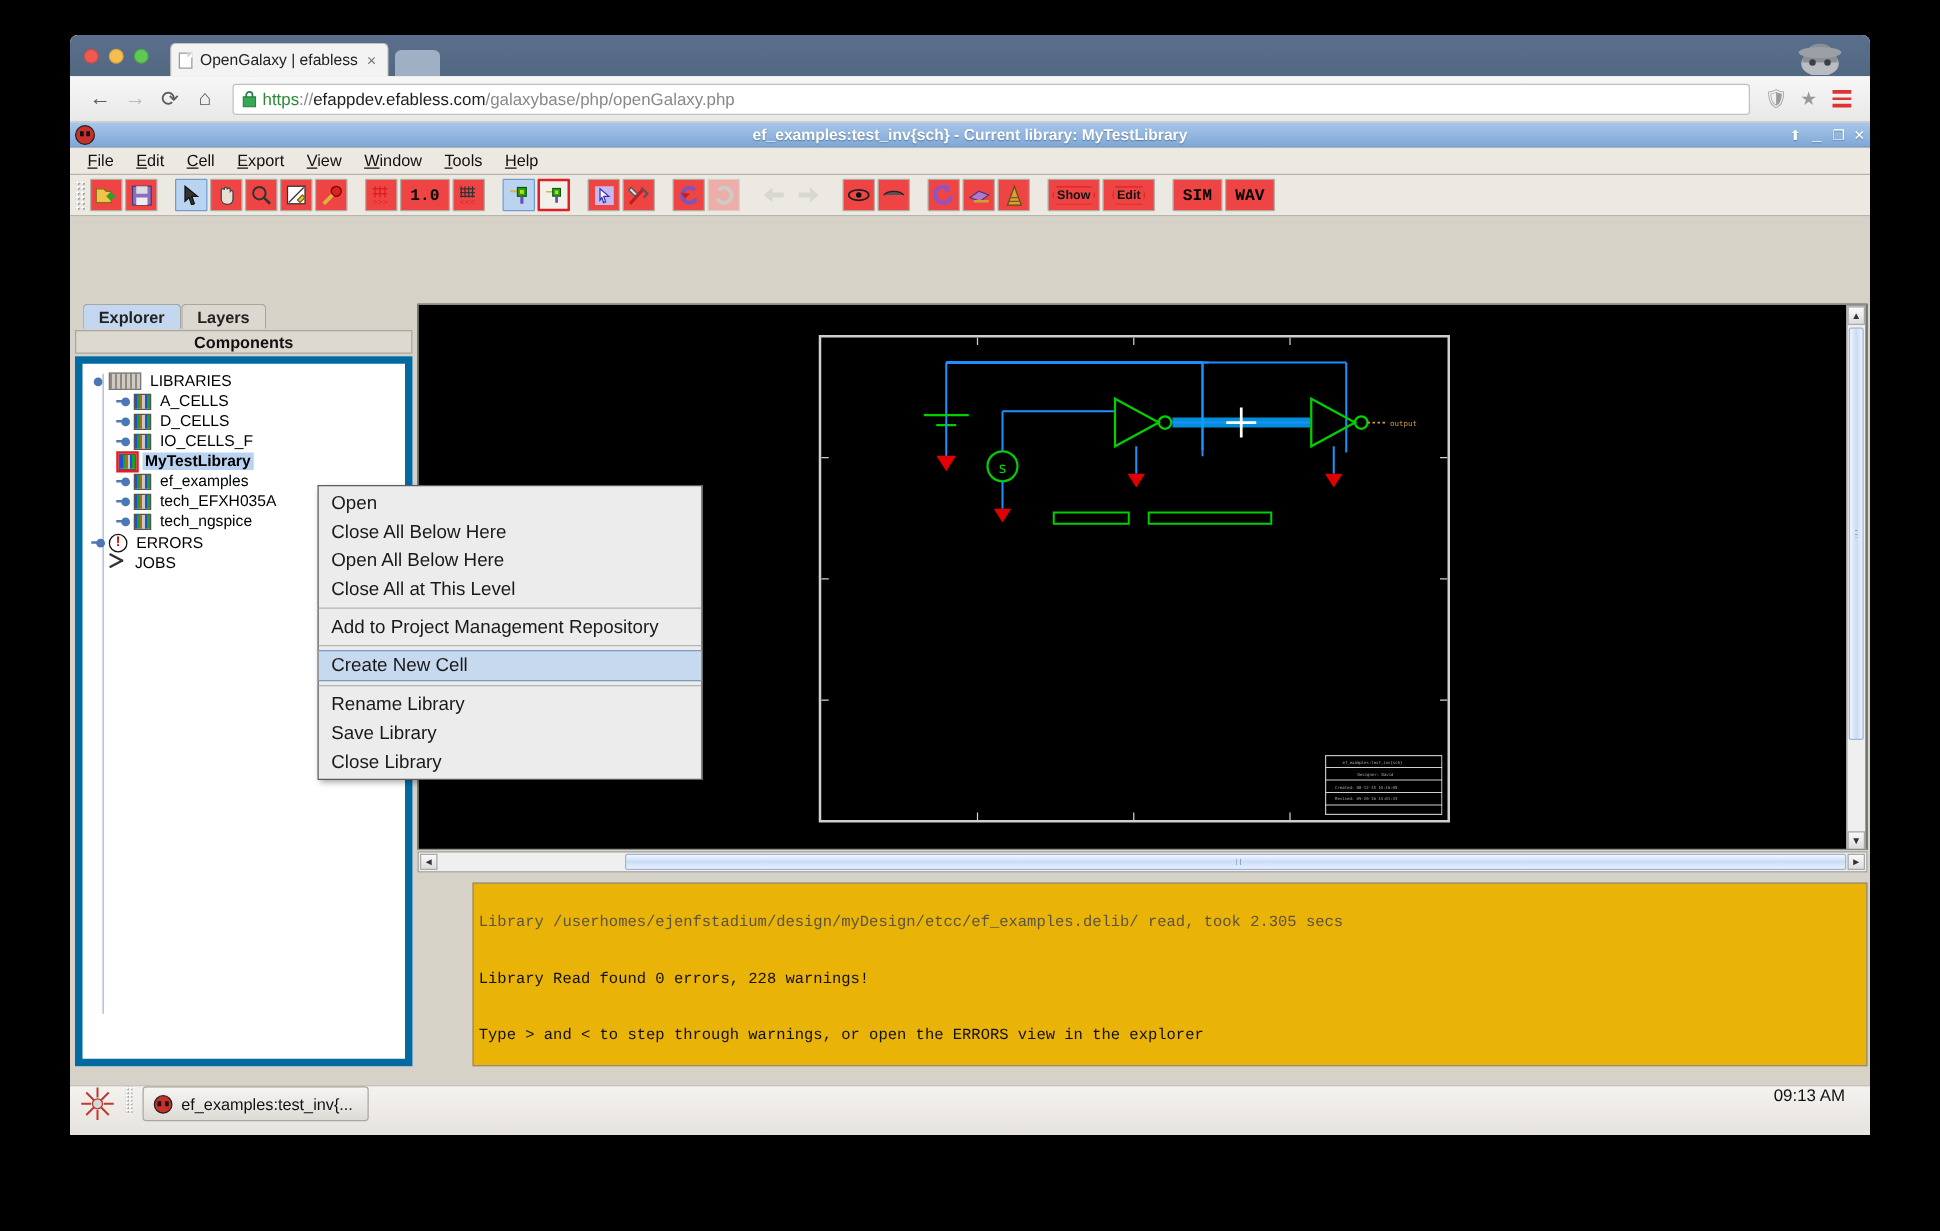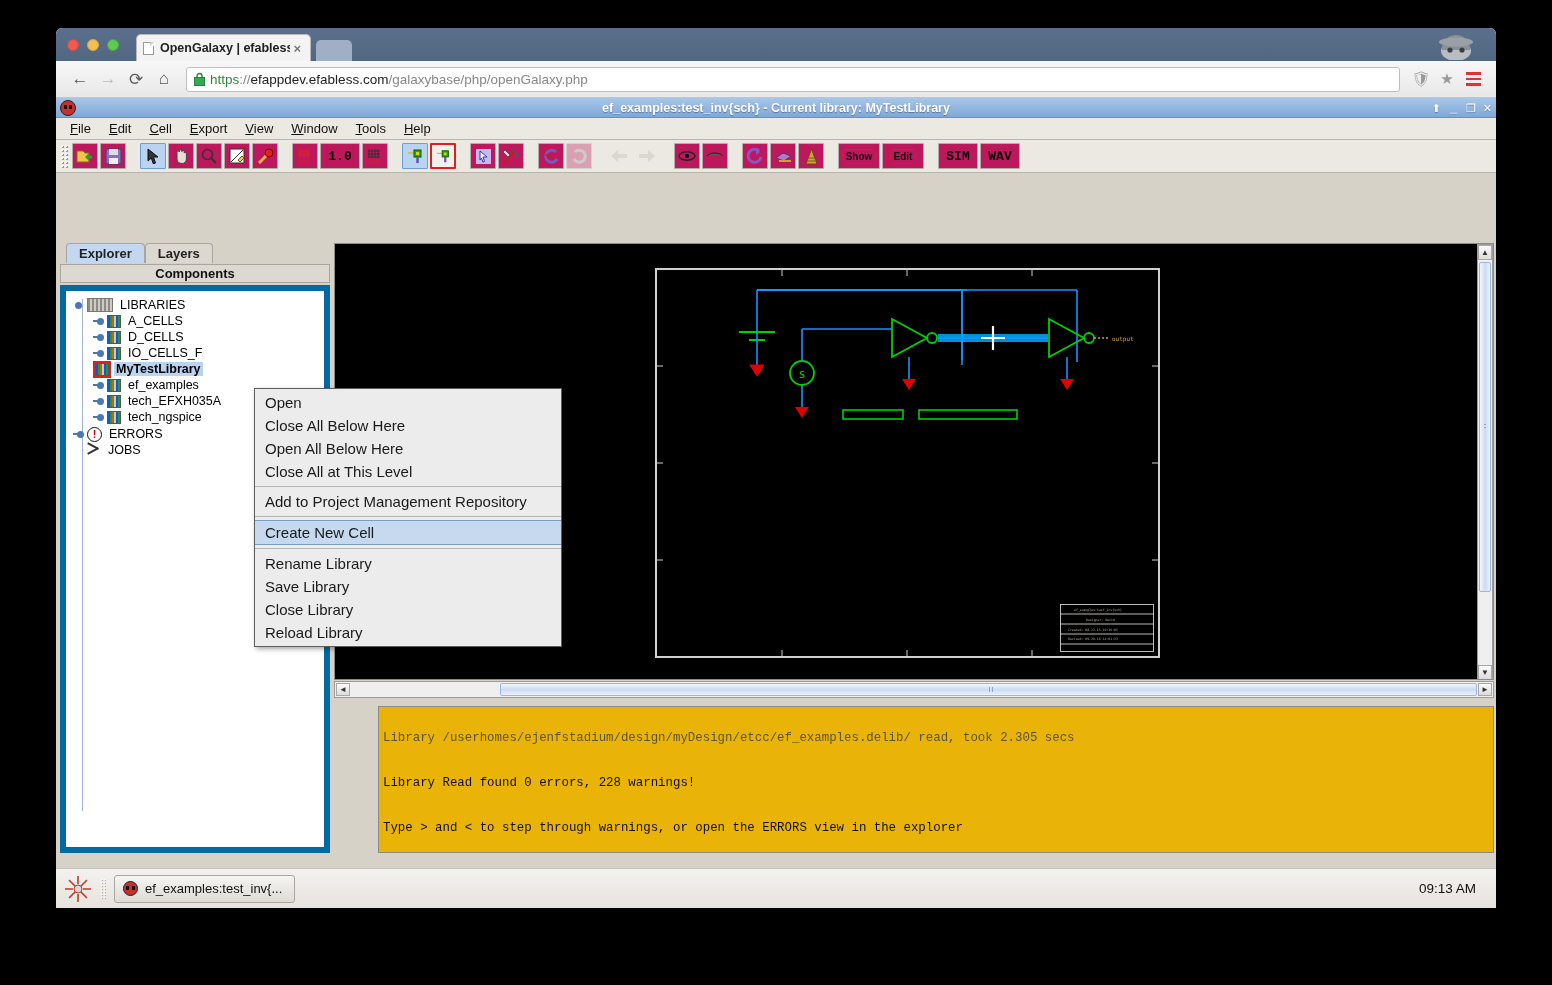--- a/index.html
+++ b/index.html
@@ -35,21 +35,20 @@
 
   #tab-active {
     position:absolute; left:80px; top:6px;
     width: 175px; height:27px;
     background:#f3f3f3;
     border:1px solid #b8b8b8;
     border-bottom:none;
     border-radius:5px 5px 0 0;
     display:flex; align-items:center;
     padding: 0 6px;
-    font-weight: bold;
   }
   #tab-active .page-glyph {
     width:11px; height:13px; background:#fff; border:1px solid #999;
     position:relative; margin-right:6px; flex:none;
   }
   #tab-active .page-glyph:after{
     content:''; position:absolute; right:-1px; top:-1px;
     border-left:4px solid #ccc; border-bottom:4px solid #fff;
     width:0;height:0;
   }
@@ -142,21 +141,21 @@
 
   #toolbar {
     height:33px; background:#ece9e2; border-bottom:1px solid #b9b5ac;
     display:flex; align-items:center; padding-left:4px;
   }
   .tgrip { width:8px; height:24px; margin-right:3px;
     background-image: radial-gradient(#fff 30%, transparent 31%), radial-gradient(#9a9a9a 30%, transparent 31%);
     background-size:4px 4px; background-position: 0 0, 1px 1px; flex:none;}
   .tbtn {
     width:26px; height:26px; margin:0 1px;
-    border:1px solid #b0ada6; background:#be185d;
+    border:1px solid #b0ada6; background:#ef4444;
     display:flex; align-items:center; justify-content:center;
     font-size:12px; cursor:pointer; flex:none;
     border-radius:1px;
   }
   .tbtn.sel { background:#b9d3f0; border-color:#6f9ed4; }
   .tbtn.selred { background:#f2f0eb; border:2px solid #e02020; }
   .tbtn.flat { border:none; background:transparent; }
   .tbtn.disabled { opacity:.35; }
   .tsep { width:12px; flex:none; }
   .tlabel { font-size:13px; font-weight:bold; font-family:"Liberation Mono",monospace; }
@@ -311,21 +310,21 @@
     background:#c6d9ef;
     border-top:1px solid #7e9cc0; border-bottom:1px solid #7e9cc0;
   }
   .cm-sep { height:1px; background:#b4b4b4; margin:3px 0; }
 
   
   #taskbar {
     position:absolute; left:56px; top:868px; width:1440px; height:40px;
     background:linear-gradient(#f4f2ef,#e6e3de);
     border-top:1px solid #c8c4bd;
-    display:flex; align-items:center; padding:12px 8px;
+    display:flex; align-items:flex-start; padding:0 8px;
   }
   #starter-icon { width:28px;height:28px;flex:none; margin-right:8px; position:relative;}
   #tb-grip { width:6px;height:22px;margin-right:8px;flex:none;
     background-image: radial-gradient(#fff 30%, transparent 31%), radial-gradient(#a7a7a7 30%, transparent 31%);
     background-size:3px 3px; background-position:0 0,1px 1px;}
   #task-btn {
     height:28px; display:flex;align-items:center; gap:7px;
     padding:0 12px 0 8px;
     background:linear-gradient(#f6f5f3,#dedbd5);
     border:1px solid #aaa6a0; border-radius:3px;
@@ -803,21 +802,20 @@
       <div class="cm-item">Open All Below Here</div>
       <div class="cm-item">Close All at This Level</div>
       <div class="cm-sep"></div>
       <div class="cm-item">Add to Project Management Repository</div>
       <div class="cm-sep"></div>
       <div class="cm-item highlight">Create New Cell</div>
       <div class="cm-sep"></div>
       <div class="cm-item">Rename Library</div>
       <div class="cm-item">Save Library</div>
       <div class="cm-item">Close Library</div>
-      <div class="cm-item">Reload Library</div>
     </div>
 
     <div id="statusbar">
       <div class="sb-cell">NOTHING SELECTED</div>
       <div class="sb-cell">SIZE: 85.5 x 41.5</div>
       <div class="sb-cell">TECH: schematic</div>
       <div class="sb-spacer"></div>
       <div id="sb-coords">(-211, -26)</div>
     </div>
   </div>

